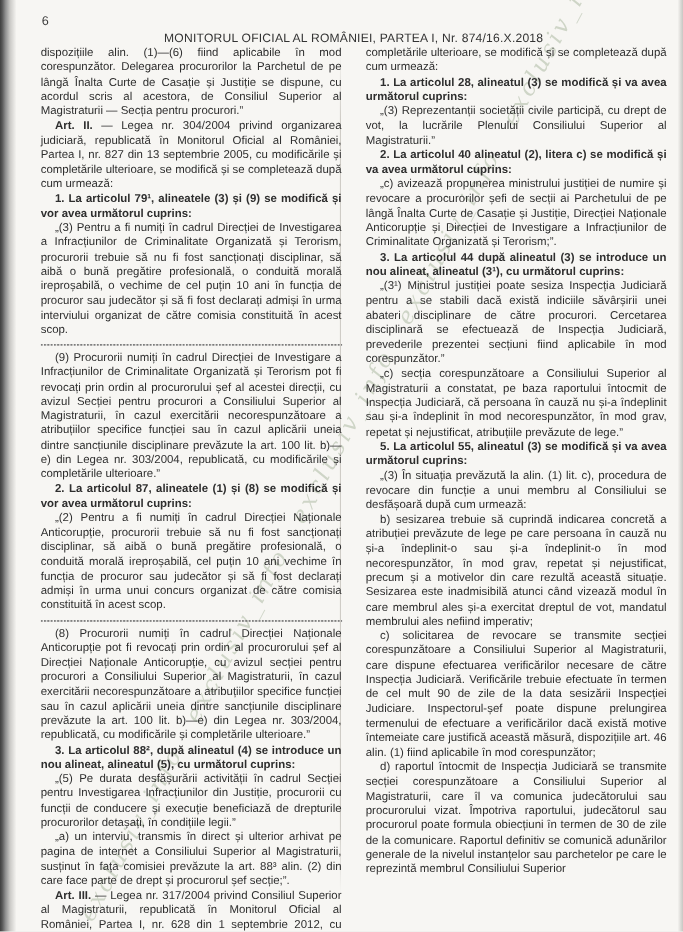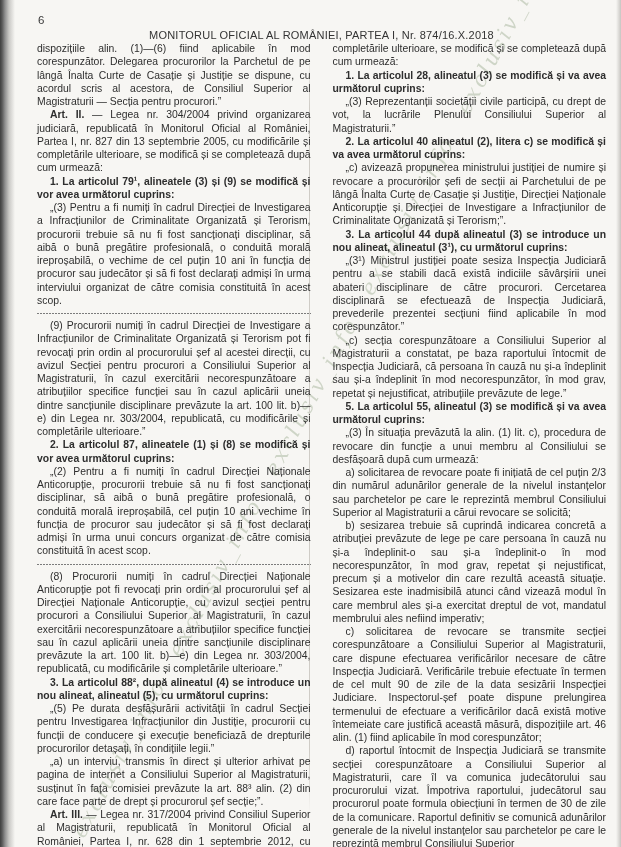--- a/index.html
+++ b/index.html
@@ -91,19 +91,18 @@
         <p class="">completările ulterioare, se modifică și se completează după cum urmează:</p>
         <p class="indent bold">1. La articolul 28, alineatul (3) se modifică și va avea următorul cuprins:</p>
         <p class="indent">„(3) Reprezentanții societății civile participă, cu drept de vot, la lucrările Plenului Consiliului Superior al Magistraturii.”</p>
         <p class="indent bold">2. La articolul 40 alineatul (2), litera c) se modifică și va avea următorul cuprins:</p>
         <p class="indent">„c) avizează propunerea ministrului justiției de numire și revocare a procurorilor șefi de secții ai Parchetului de pe lângă Înalta Curte de Casație și Justiție, Direcției Naționale Anticorupție și Direcției de Investigare a Infracțiunilor de Criminalitate Organizată și Terorism;”.</p>
         <p class="indent bold">3. La articolul 44 după alineatul (3) se introduce un nou alineat, alineatul (3¹), cu următorul cuprins:</p>
         <p class="indent">„(3¹) Ministrul justiției poate sesiza Inspecția Judiciară pentru a se stabili dacă există indiciile săvârșirii unei abateri disciplinare de către procurori. Cercetarea disciplinară se efectuează de Inspecția Judiciară, prevederile prezentei secțiuni fiind aplicabile în mod corespunzător.”</p>
         <p class="indent">„c) secția corespunzătoare a Consiliului Superior al Magistraturii a constatat, pe baza raportului întocmit de Inspecția Judiciară, că persoana în cauză nu și-a îndeplinit sau și-a îndeplinit în mod necorespunzător, în mod grav, repetat și nejustificat, atribuțiile prevăzute de lege.”</p>
         <p class="indent bold">5. La articolul 55, alineatul (3) se modifică și va avea următorul cuprins:</p>
         <p class="indent">„(3) În situația prevăzută la alin. (1) lit. c), procedura de revocare din funcție a unui membru al Consiliului se desfășoară după cum urmează:</p>
-        <p class="indent">a) solicitarea de revocare poate fi inițiată de cel puțin 2/3 din numărul adunărilor generale de la nivelul instanțelor sau parchetelor pe care le reprezintă membrul Consiliului Superior al Magistraturii a cărui revocare se solicită;</p>
         <p class="indent">b) sesizarea trebuie să cuprindă indicarea concretă a atribuției prevăzute de lege pe care persoana în cauză nu și-a îndeplinit-o sau și-a îndeplinit-o în mod necorespunzător, în mod grav, repetat și nejustificat, precum și a motivelor din care rezultă această situație. Sesizarea este inadmisibilă atunci când vizează modul în care membrul ales și-a exercitat dreptul de vot, mandatul membrului ales nefiind imperativ;</p>
         <p class="indent">c) solicitarea de revocare se transmite secției corespunzătoare a Consiliului Superior al Magistraturii, care dispune efectuarea verificărilor necesare de către Inspecția Judiciară. Verificările trebuie efectuate în termen de cel mult 90 de zile de la data sesizării Inspecției Judiciare. Inspectorul-șef poate dispune prelungirea termenului de efectuare a verificărilor dacă există motive întemeiate care justifică această măsură, dispozițiile art. 46 alin. (1) fiind aplicabile în mod corespunzător;</p>
         <p class="indent">d) raportul întocmit de Inspecția Judiciară se transmite secției corespunzătoare a Consiliului Superior al Magistraturii, care îl va comunica judecătorului sau procurorului vizat. Împotriva raportului, judecătorul sau procurorul poate formula obiecțiuni în termen de 30 de zile de la comunicare. Raportul definitiv se comunică adunărilor generale de la nivelul instanțelor sau parchetelor pe care le reprezintă membrul Consiliului Superior</p>
       </div>
   </div>
 </div>
 
 </body></html>

